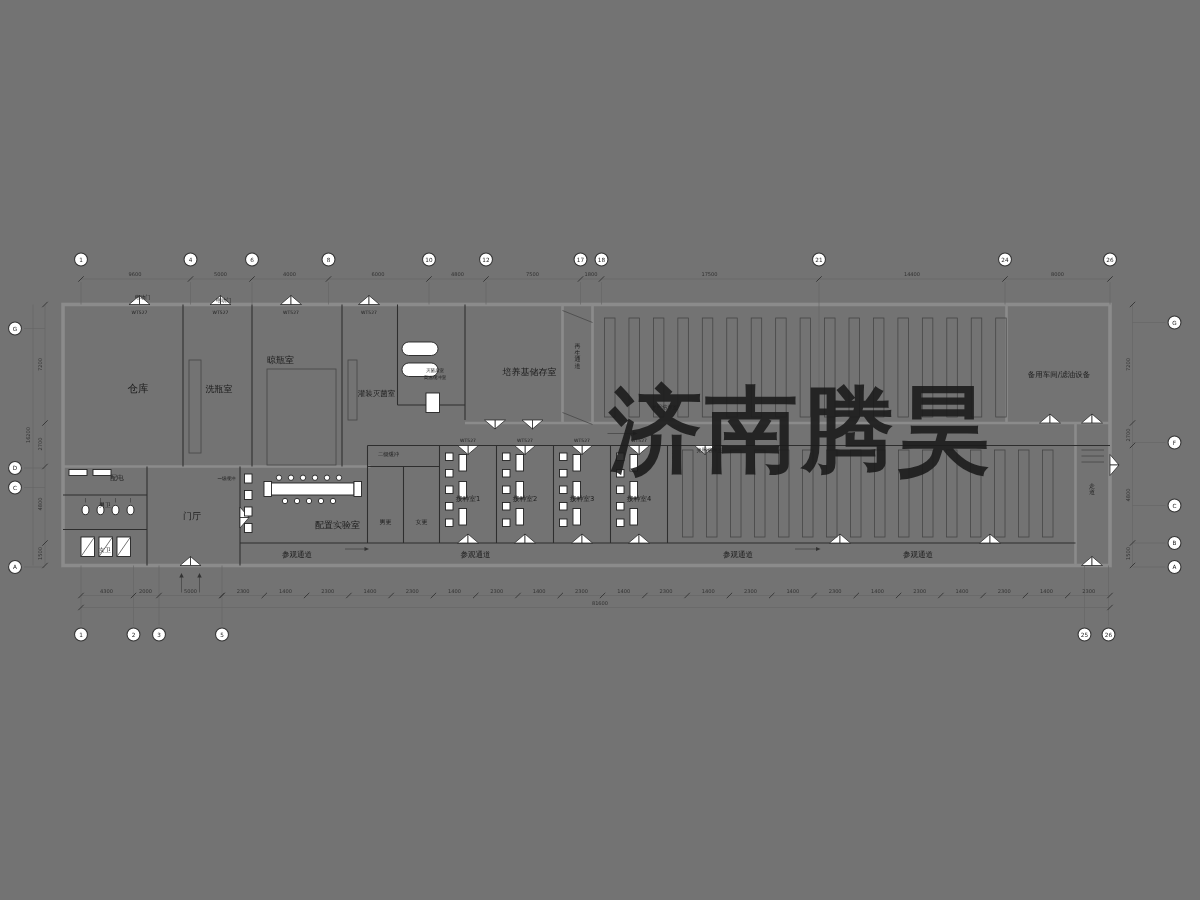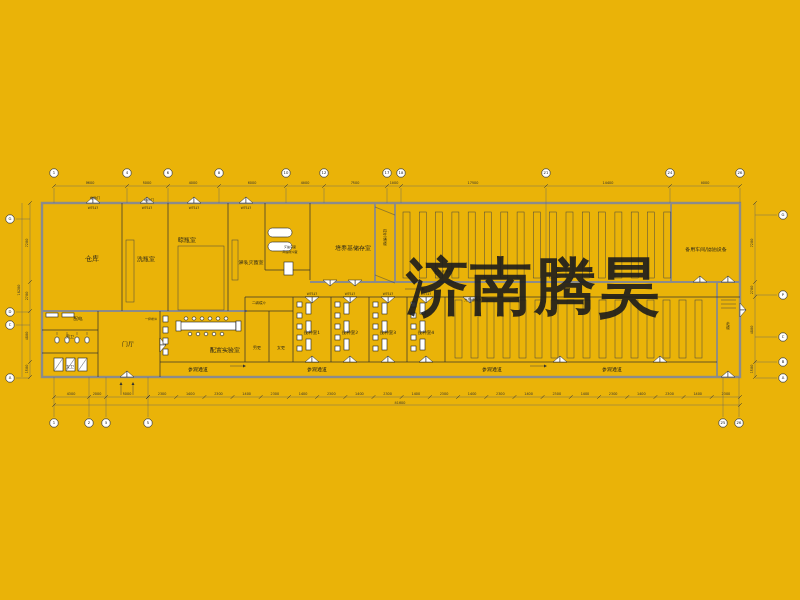--- a/index.html
+++ b/index.html
@@ -1,16 +1,16 @@
 <!DOCTYPE html>
 <html><head>
 <meta charset="utf-8">
 <style>
   html,body{margin:0;padding:0;background:#ffffff;}
-  #stage{width:800px;height:600px;position:relative;background:#eab308;overflow:hidden;}
+  #stage{width:800px;height:600px;position:relative;background:#737373;overflow:hidden;}
   svg{display:block;}
   text{font-family:"DejaVu Sans","Liberation Sans",sans-serif;fill:#1c1c1c;}
   .wallT{stroke:#8b8b8b;stroke-width:2.4;fill:none;}
   .wallM{stroke:#8b8b8b;stroke-width:1.8;fill:none;}
   .wallN{stroke:#2e2e2e;stroke-width:0.7;fill:none;}
   .thin{stroke:#444;stroke-width:0.5;fill:none;}
   .dim{stroke:#666;stroke-width:0.45;fill:none;}
   .eq{stroke:#222;stroke-width:0.6;fill:#fff;}
   .door{stroke:#222;stroke-width:0.5;fill:#fff;}
   .lbl7{font-size:7px;} .lbl6{font-size:6px;} .lbl5{font-size:5px;}

